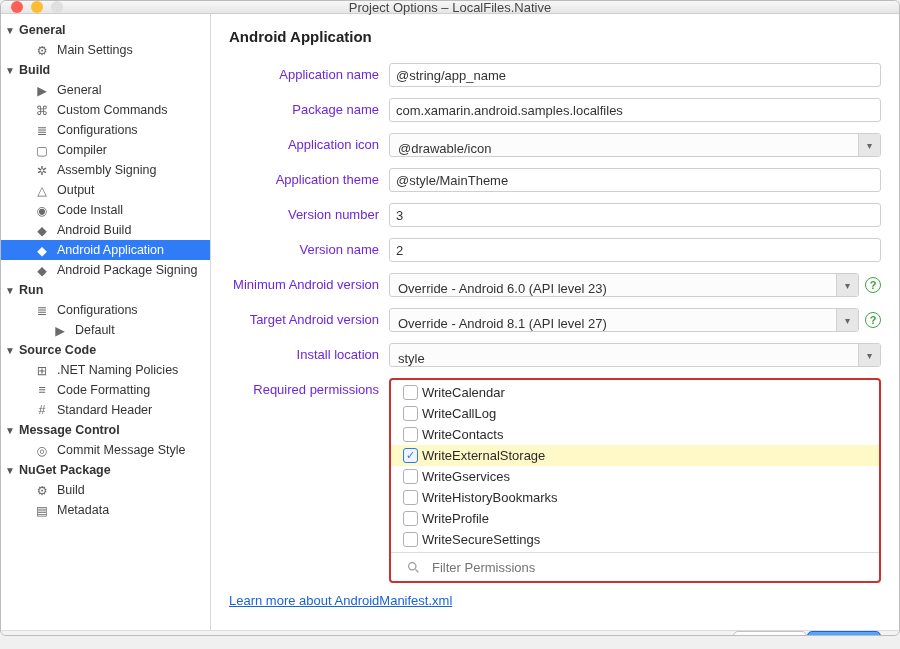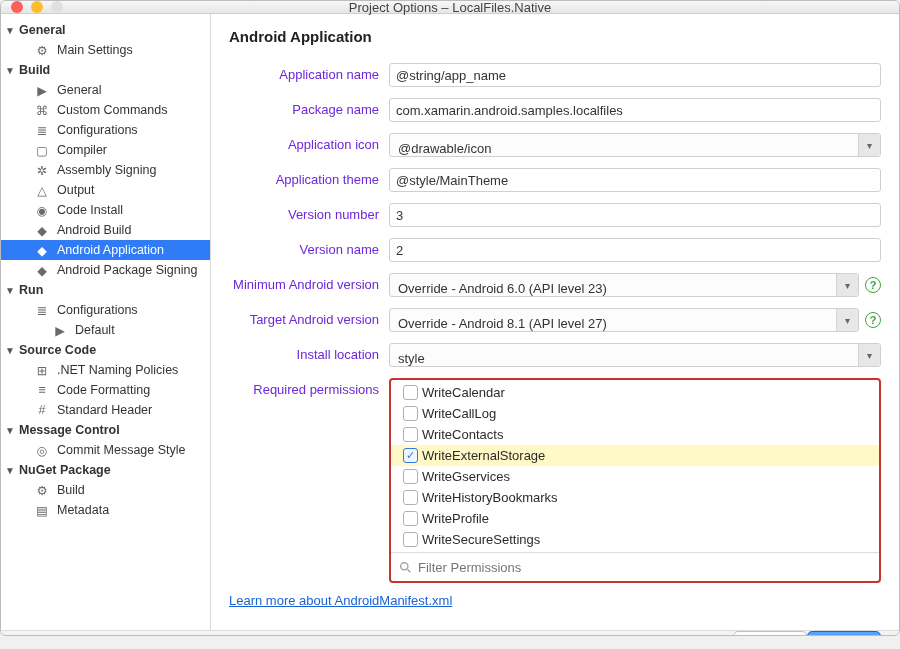--- a/index.html
+++ b/index.html
@@ -150,23 +150,23 @@
   }
   .perm-item.hl { background: #fff9c7; }
   .perm-check {
     width:15px; height:15px; border:1px solid #b0b0b0;
     border-radius:3px; background:#fff;
     display:flex; align-items:center; justify-content:center;
     font-size:11px; color:#3178e0;
   }
   .perm-check.checked { background:#eef5ff; border-color:#3178e0;}
   .perm-filter {
-    display:flex; align-items:center; 
+    display:flex; align-items:center; gap:6px;
     border-top: 1px solid #ddd;
-    padding: 3px 8px;
+    padding: 3px 16px;
   }
   .perm-filter input {
     border:none; outline:none; font-size:13px;
     flex:1; background:transparent; height:22px;
   }
   .search-glyph { color:#999; font-size:13px; }
   .learn-more { color:#1a63d4; text-decoration:underline; font-size:13px; padding: 6px 0 14px 18px; display:inline-block; }
   .button-bar {
     height: 50px;
     background: #f3f3f3;

